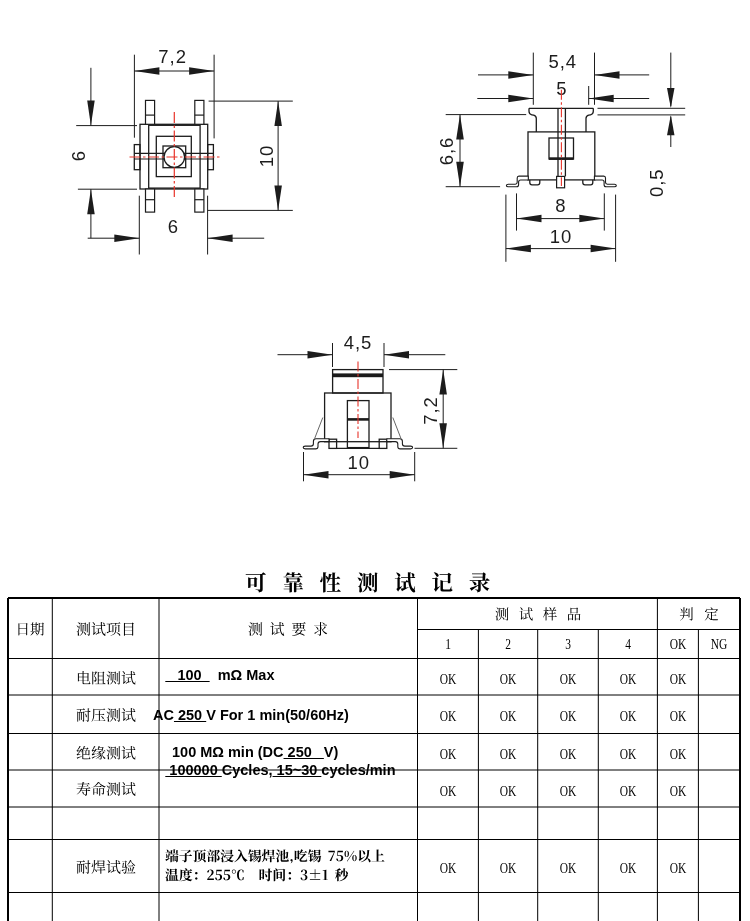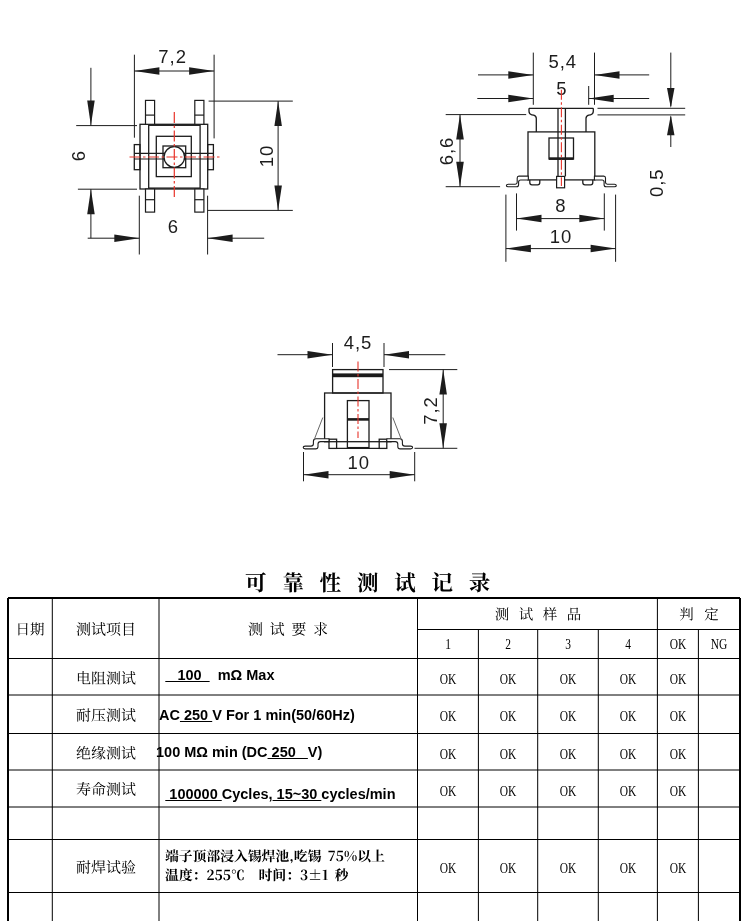--- a/index.html
+++ b/index.html
@@ -365,63 +365,63 @@
 
 <div class="ctr" style="left:105.7px;top:716.0px"><svg width="60.0" height="16.8" viewBox="0 0 60.0 16.8" style="">
       <g transform="translate(0,15.00) scale(0.01500,-0.01500)" fill="#000">
         <use href="#gn8010" x="0"></use>
         <use href="#gn538b" x="1000"></use>
         <use href="#gn6d4b" x="2000"></use>
         <use href="#gn8bd5" x="3000"></use>
       </g>
     </svg></div>
 
-<div class="lft" style="left:159px;top:714.8px"><span class="req">AC<u>&nbsp;250&nbsp;</u>V For 1 min(50/60Hz)</span></div>
+<div class="lft" style="left:153px;top:714.8px"><span class="req">AC<u>&nbsp;250&nbsp;</u>V For 1 min(50/60Hz)</span></div>
 
 <div class="ctr" style="left:448.0px;top:716.4px"><span class="ser">OK</span></div>
 
 <div class="ctr" style="left:508.0px;top:716.4px"><span class="ser">OK</span></div>
 
 <div class="ctr" style="left:568.0px;top:716.4px"><span class="ser">OK</span></div>
 
 <div class="ctr" style="left:627.7px;top:716.4px"><span class="ser">OK</span></div>
 
 <div class="ctr" style="left:677.9px;top:716.4px"><span class="ser">OK</span></div>
 
 <div class="ctr" style="left:105.7px;top:753.6px"><svg width="60.0" height="16.8" viewBox="0 0 60.0 16.8" style="">
       <g transform="translate(0,15.00) scale(0.01500,-0.01500)" fill="#000">
         <use href="#gn7edd" x="0"></use>
         <use href="#gn7f18" x="1000"></use>
         <use href="#gn6d4b" x="2000"></use>
         <use href="#gn8bd5" x="3000"></use>
       </g>
     </svg></div>
 
-<div class="lft" style="left:156px;top:752.4px"><span class="req">100 MΩ min (DC<u>&nbsp;250&nbsp;&nbsp;&nbsp;</u>V)</span></div>
+<div class="lft" style="left:172px;top:752.4px"><span class="req">100 MΩ min (DC<u>&nbsp;250&nbsp;&nbsp;&nbsp;</u>V)</span></div>
 
 <div class="ctr" style="left:448.0px;top:754.0px"><span class="ser">OK</span></div>
 
 <div class="ctr" style="left:508.0px;top:754.0px"><span class="ser">OK</span></div>
 
 <div class="ctr" style="left:568.0px;top:754.0px"><span class="ser">OK</span></div>
 
 <div class="ctr" style="left:627.7px;top:754.0px"><span class="ser">OK</span></div>
 
 <div class="ctr" style="left:677.9px;top:754.0px"><span class="ser">OK</span></div>
 
 <div class="ctr" style="left:105.7px;top:790.3px"><svg width="60.0" height="16.8" viewBox="0 0 60.0 16.8" style="">
       <g transform="translate(0,15.00) scale(0.01500,-0.01500)" fill="#000">
         <use href="#gn5bff" x="0"></use>
         <use href="#gn547d" x="1000"></use>
         <use href="#gn6d4b" x="2000"></use>
         <use href="#gn8bd5" x="3000"></use>
       </g>
     </svg></div>
 
-<div class="lft" style="left:165.3px;top:794px"><span class="req"><u>&nbsp;100000&nbsp;</u>Cycles,<u>&nbsp;15~30&nbsp;</u>cycles/min</span></div>
+<div class="lft" style="left:165.3px;top:770px"><span class="req"><u>&nbsp;100000&nbsp;</u>Cycles,<u>&nbsp;15~30&nbsp;</u>cycles/min</span></div>
 
 <div class="ctr" style="left:448.0px;top:790.7px"><span class="ser">OK</span></div>
 
 <div class="ctr" style="left:508.0px;top:790.7px"><span class="ser">OK</span></div>
 
 <div class="ctr" style="left:568.0px;top:790.7px"><span class="ser">OK</span></div>
 
 <div class="ctr" style="left:627.7px;top:790.7px"><span class="ser">OK</span></div>
 
 <div class="ctr" style="left:677.9px;top:790.7px"><span class="ser">OK</span></div>

